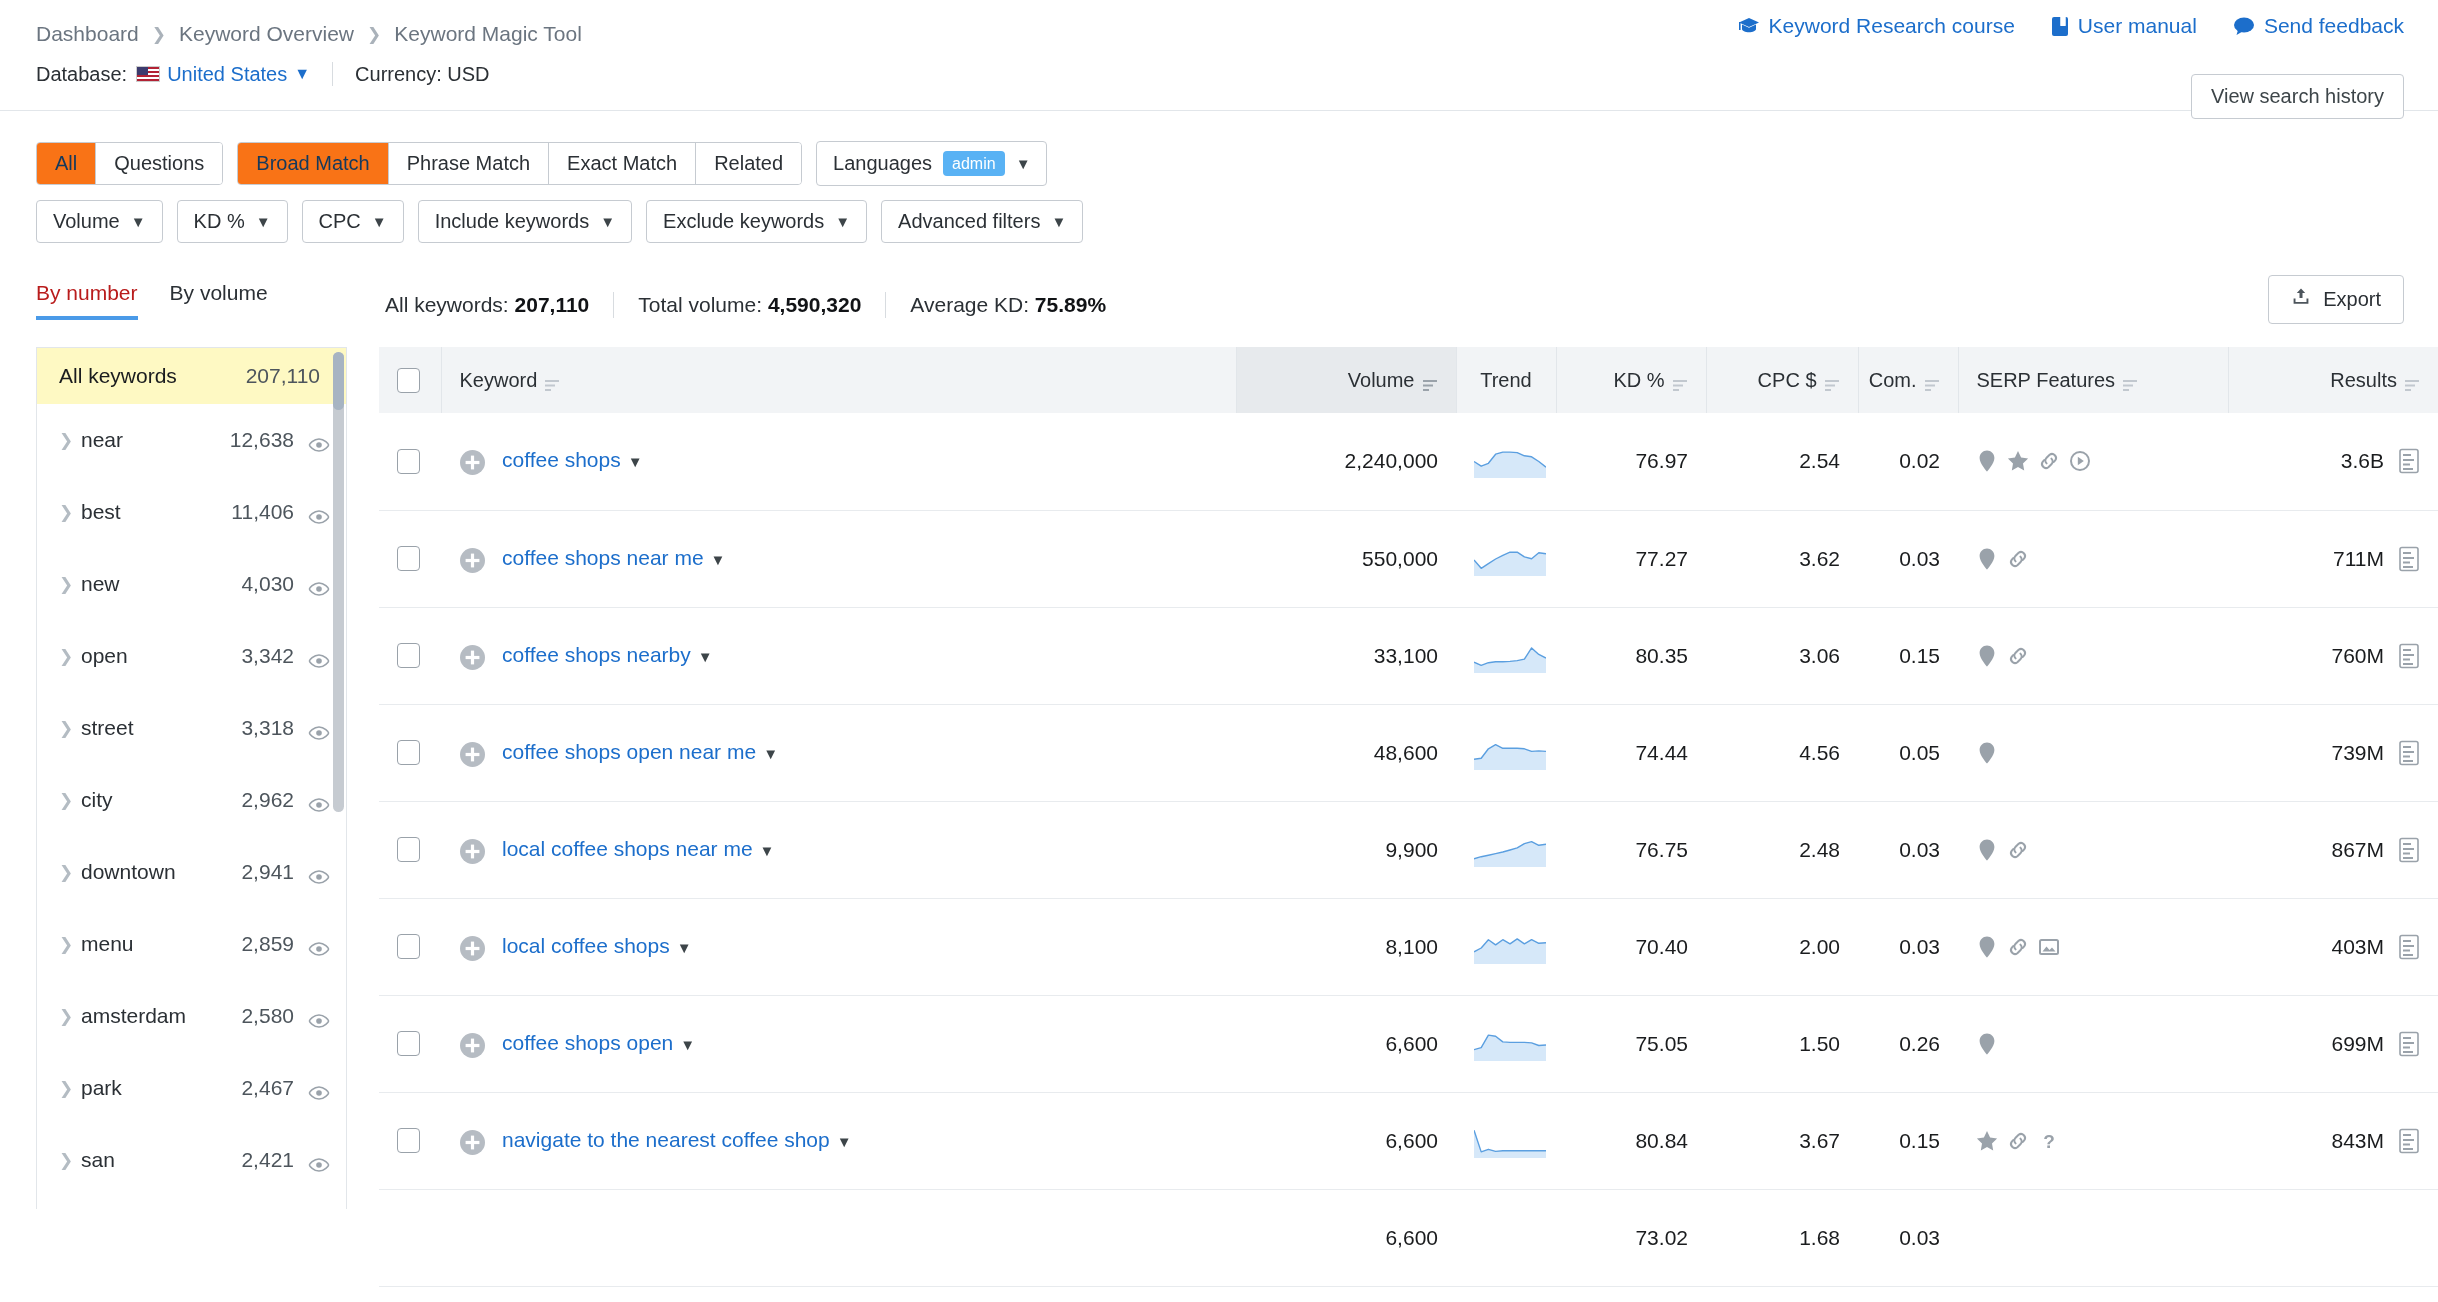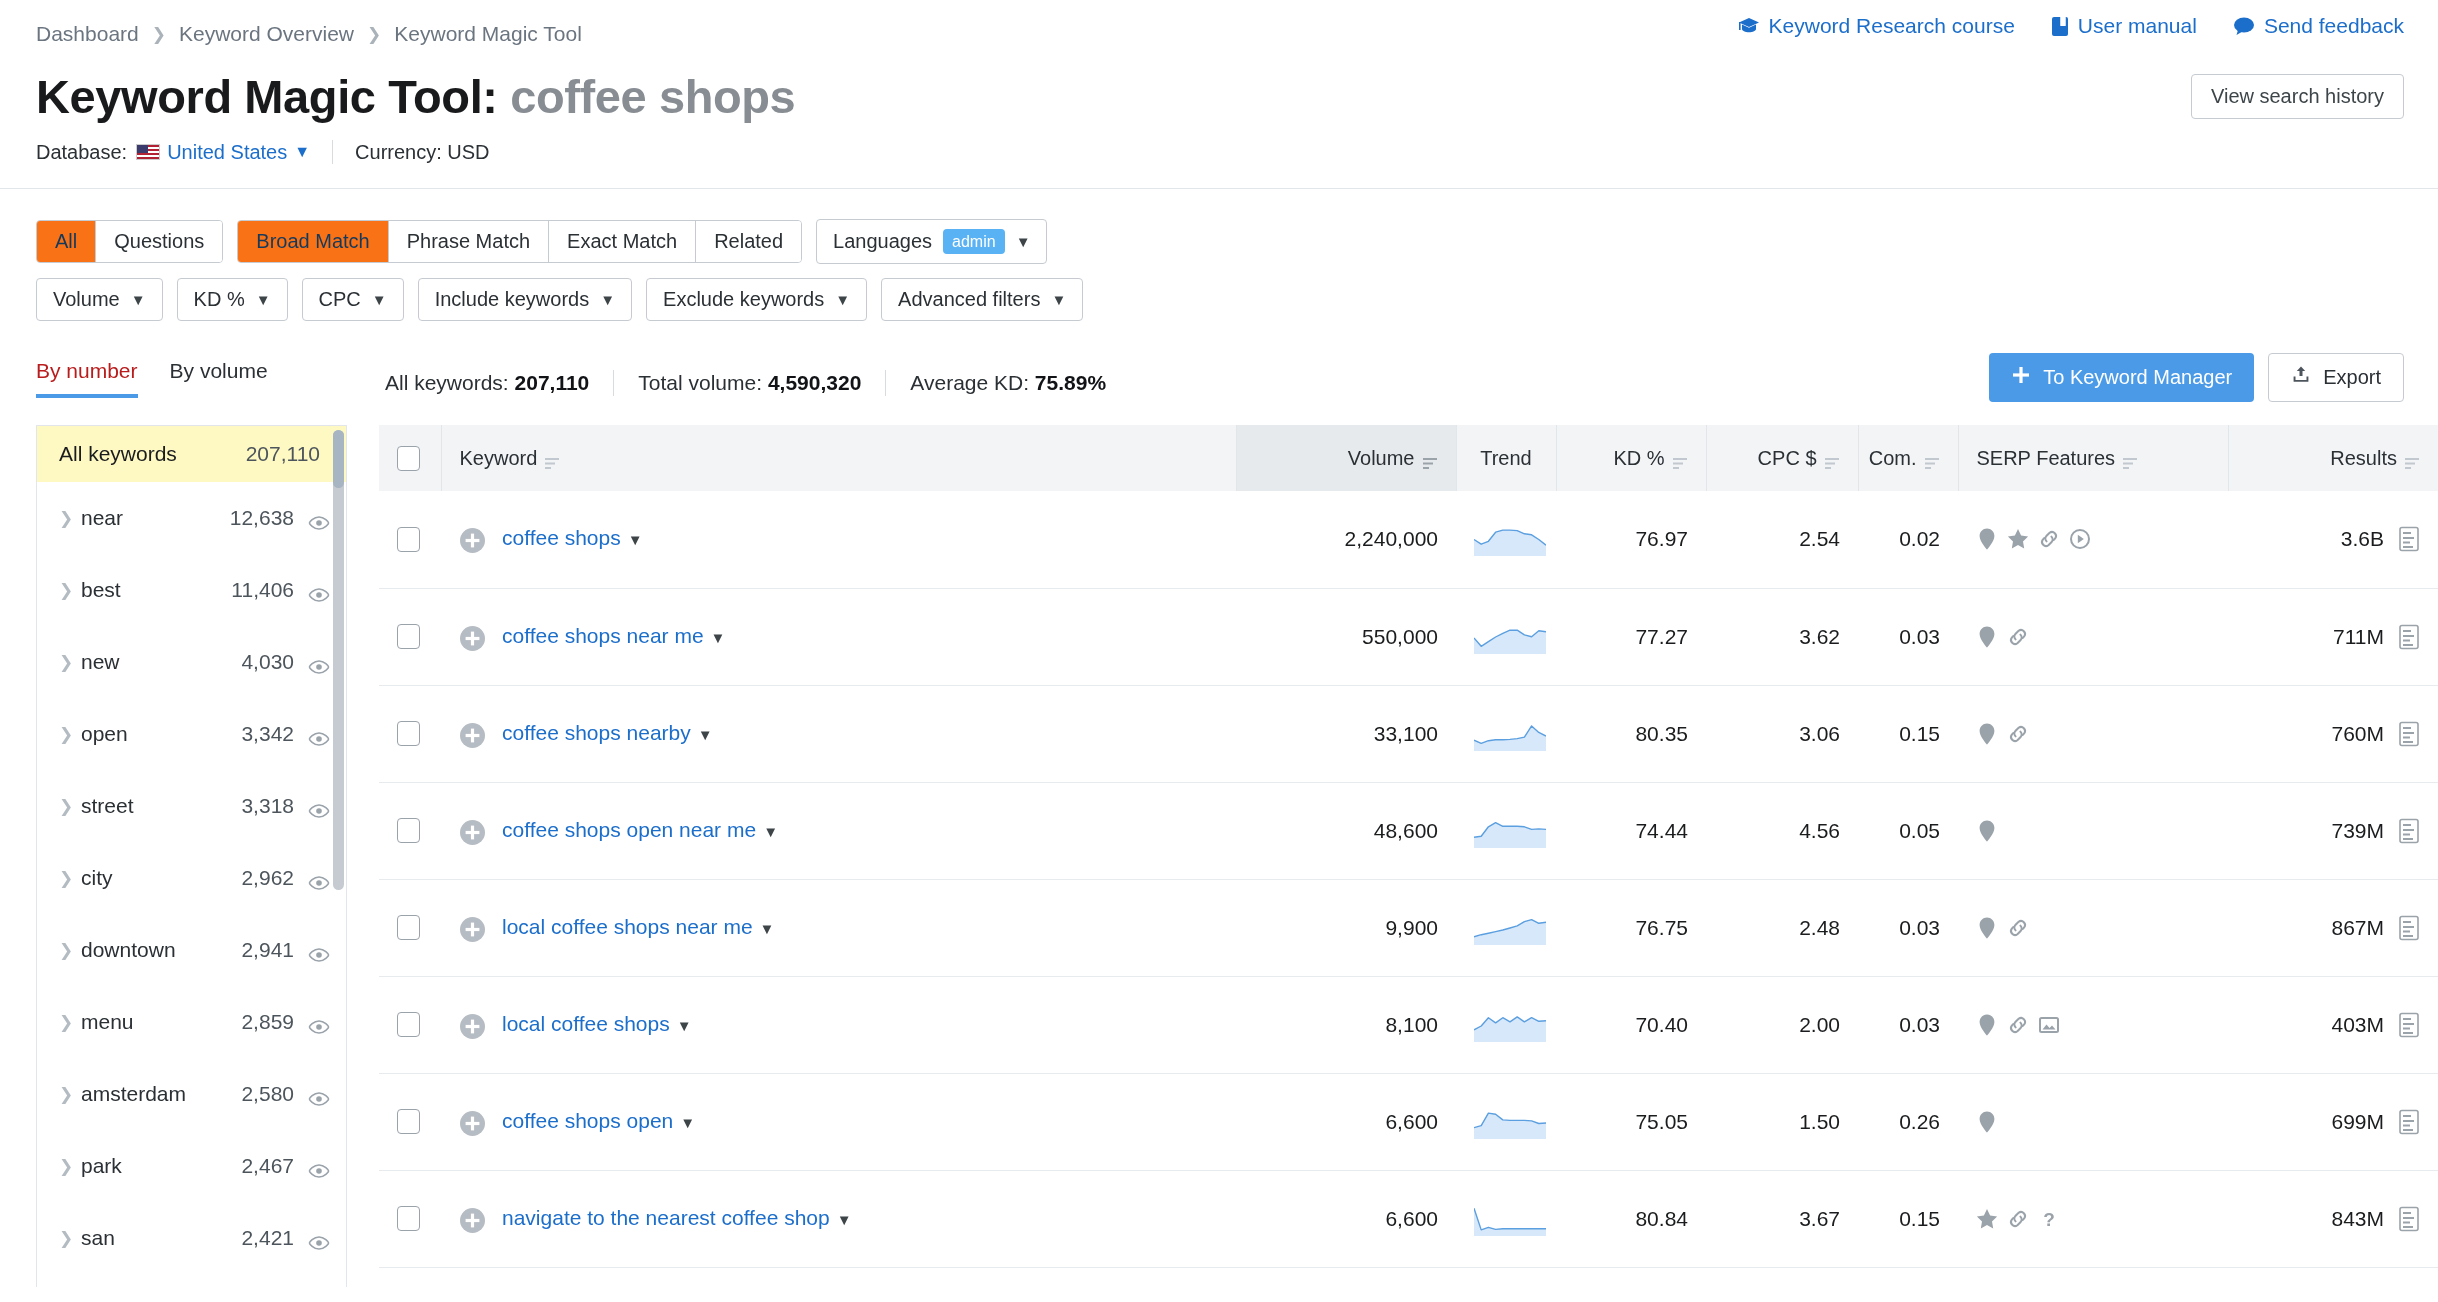--- a/index.html
+++ b/index.html
@@ -218,24 +218,20 @@
       <span>
         <svg width="22" height="20" viewBox="0 0 22 20">
             <ellipse cx="11" cy="9" rx="10" ry="7.6" fill="#1c6ecb"></ellipse>
             <path d="M5 14l-1.5 5 6-3.5z" fill="#1c6ecb"></path>
           </svg>
       </span>
       <span>Send feedback</span>
     </span>
   </div>
 
-  <div class="page-title">
-    <span>Keyword Magic Tool:</span>
-    <span class="query">coffee shops</span>
-  </div>
 
   <button class="search-history-btn">View search history</button>
 
   <div class="meta-row">
     <span class="db-label">Database:</span>
     <span class="flag"></span>
     <span class="db-link">United States</span>
     <span class="caret-blue">▼</span>
     <span class="meta-div"></span>
     <span>Currency: USD</span>
@@ -312,29 +308,20 @@
       <b>4,590,320</b>
     </span>
     <span class="divider"></span>
     <span class="item">
       <span>Average KD:</span>
       <b>75.89%</b>
     </span>
   </div>
 
   <div class="actions">
-    <button class="btn-primary">
-      <span>
-        <svg width="20" height="20" viewBox="0 0 20 20">
-            <rect x="8.4" y="2" width="3.2" height="16" fill="#fff"></rect>
-            <rect x="2" y="8.4" width="16" height="3.2" fill="#fff"></rect>
-          </svg>
-      </span>
-      <span>To Keyword Manager</span>
-    </button>
     <button class="btn-secondary">
       <span>
         <svg width="20" height="20" viewBox="0 0 20 20">
             <path d="M10 1.5l4.2 4.6h-2.7v5h-3v-5H5.8z" fill="#4d555c"></path>
             <path d="M2.6 11.5v5.2h14.8v-5.2h-1.9v3.4H4.5v-3.4z" fill="#4d555c"></path>
           </svg>
       </span>
       <span>Export</span>
     </button>
   </div>

